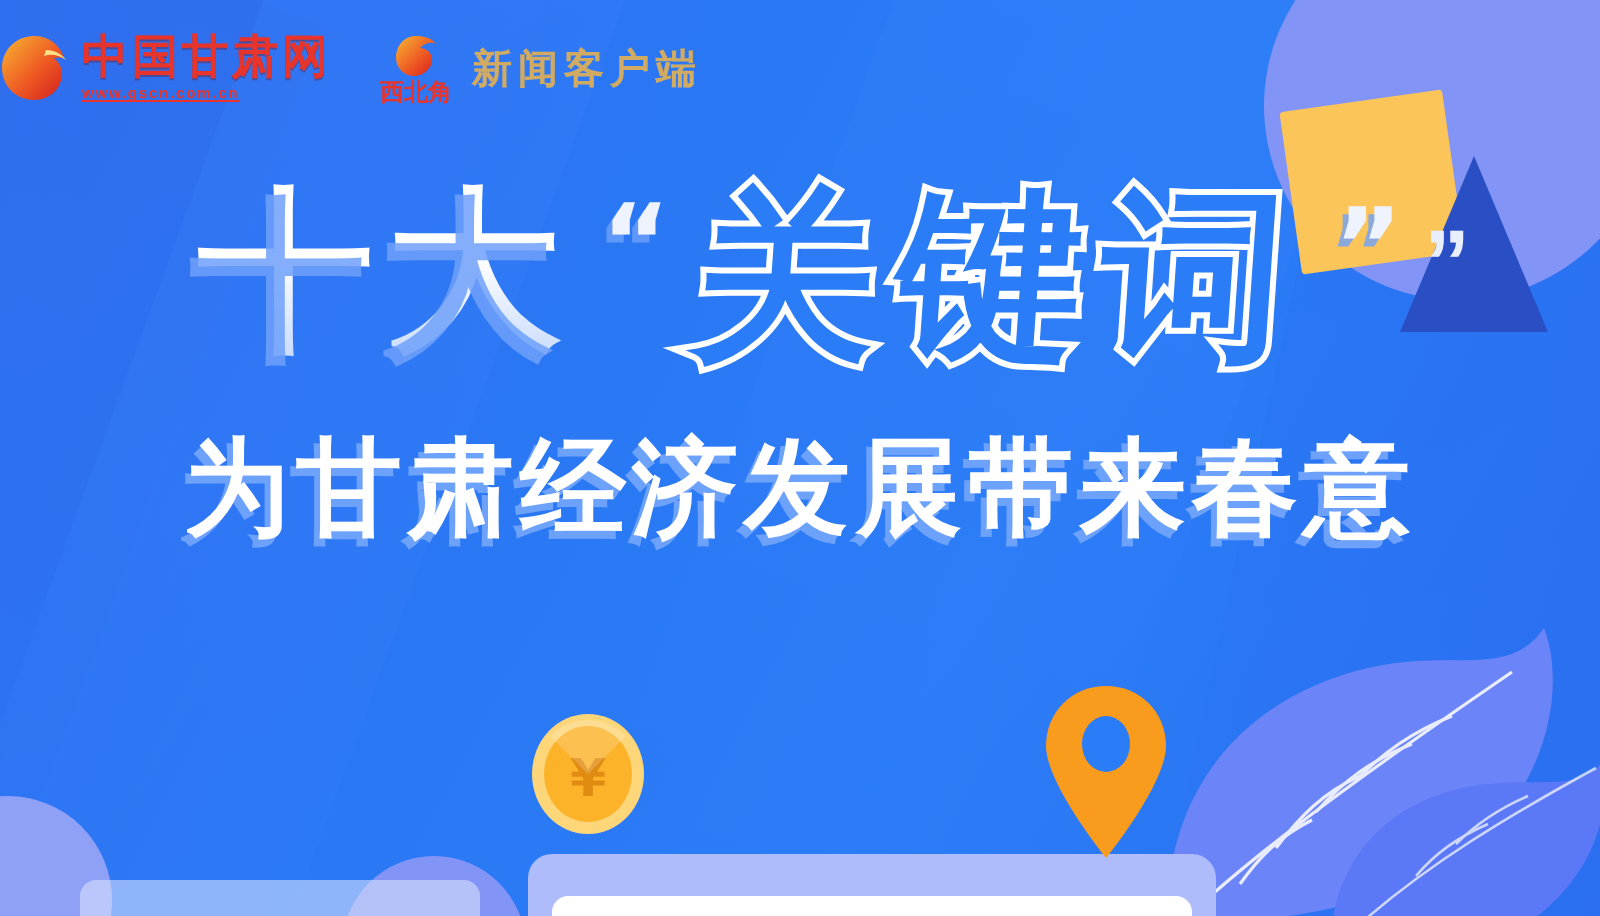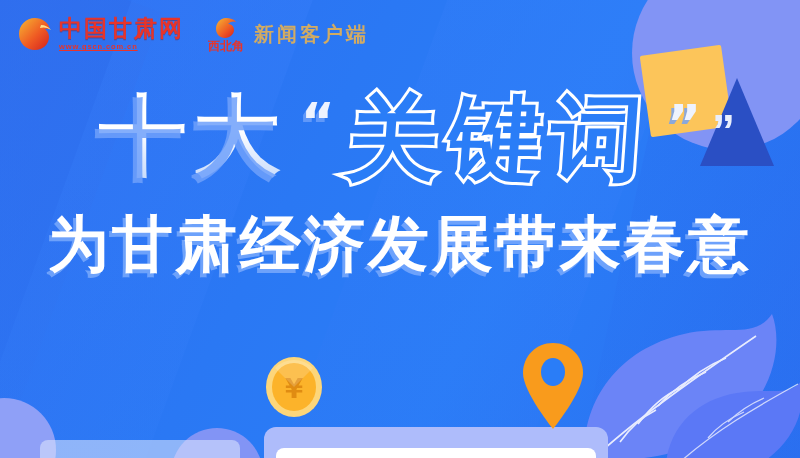--- a/index.html
+++ b/index.html
@@ -149,21 +149,21 @@
   }
 
   
   .header {
     position: absolute;
     left: 0; top: 0;
     width: 100%;
     height: 68px;
     display: flex;
     align-items: center;
-    padding-left: 18px;
+    padding-left: 0;
     box-sizing: border-box;
   }
   .logo-gscn {
     display: flex;
     align-items: center;
     gap: 7px;
   }
   .logo-mark {
     width: 34px; height: 34px;
     flex: 0 0 auto;
@@ -271,22 +271,22 @@
     letter-spacing: 10px;
     color: #2a7df7;
     -webkit-text-stroke: 6px #ffffff;
     paint-order: stroke fill;
     padding: 0 6px;
     transform: skewX(-4deg);
   }
   .title-line2 {
     margin-top: 10px;
     text-align: center;
-    font-family: Liberation Mono, monospace;
-    font-size: 61px;
+    font-family: Liberation Sans, sans-serif;
+    font-size: 53px;
     font-weight: 700;
     line-height: 1;
     letter-spacing: 3px;
     color: #ffffff;
     text-shadow: -3px 4px 0 rgba(116,166,252,.9);
   }
 
   
   .noselect { user-select: none; }
 </style>

